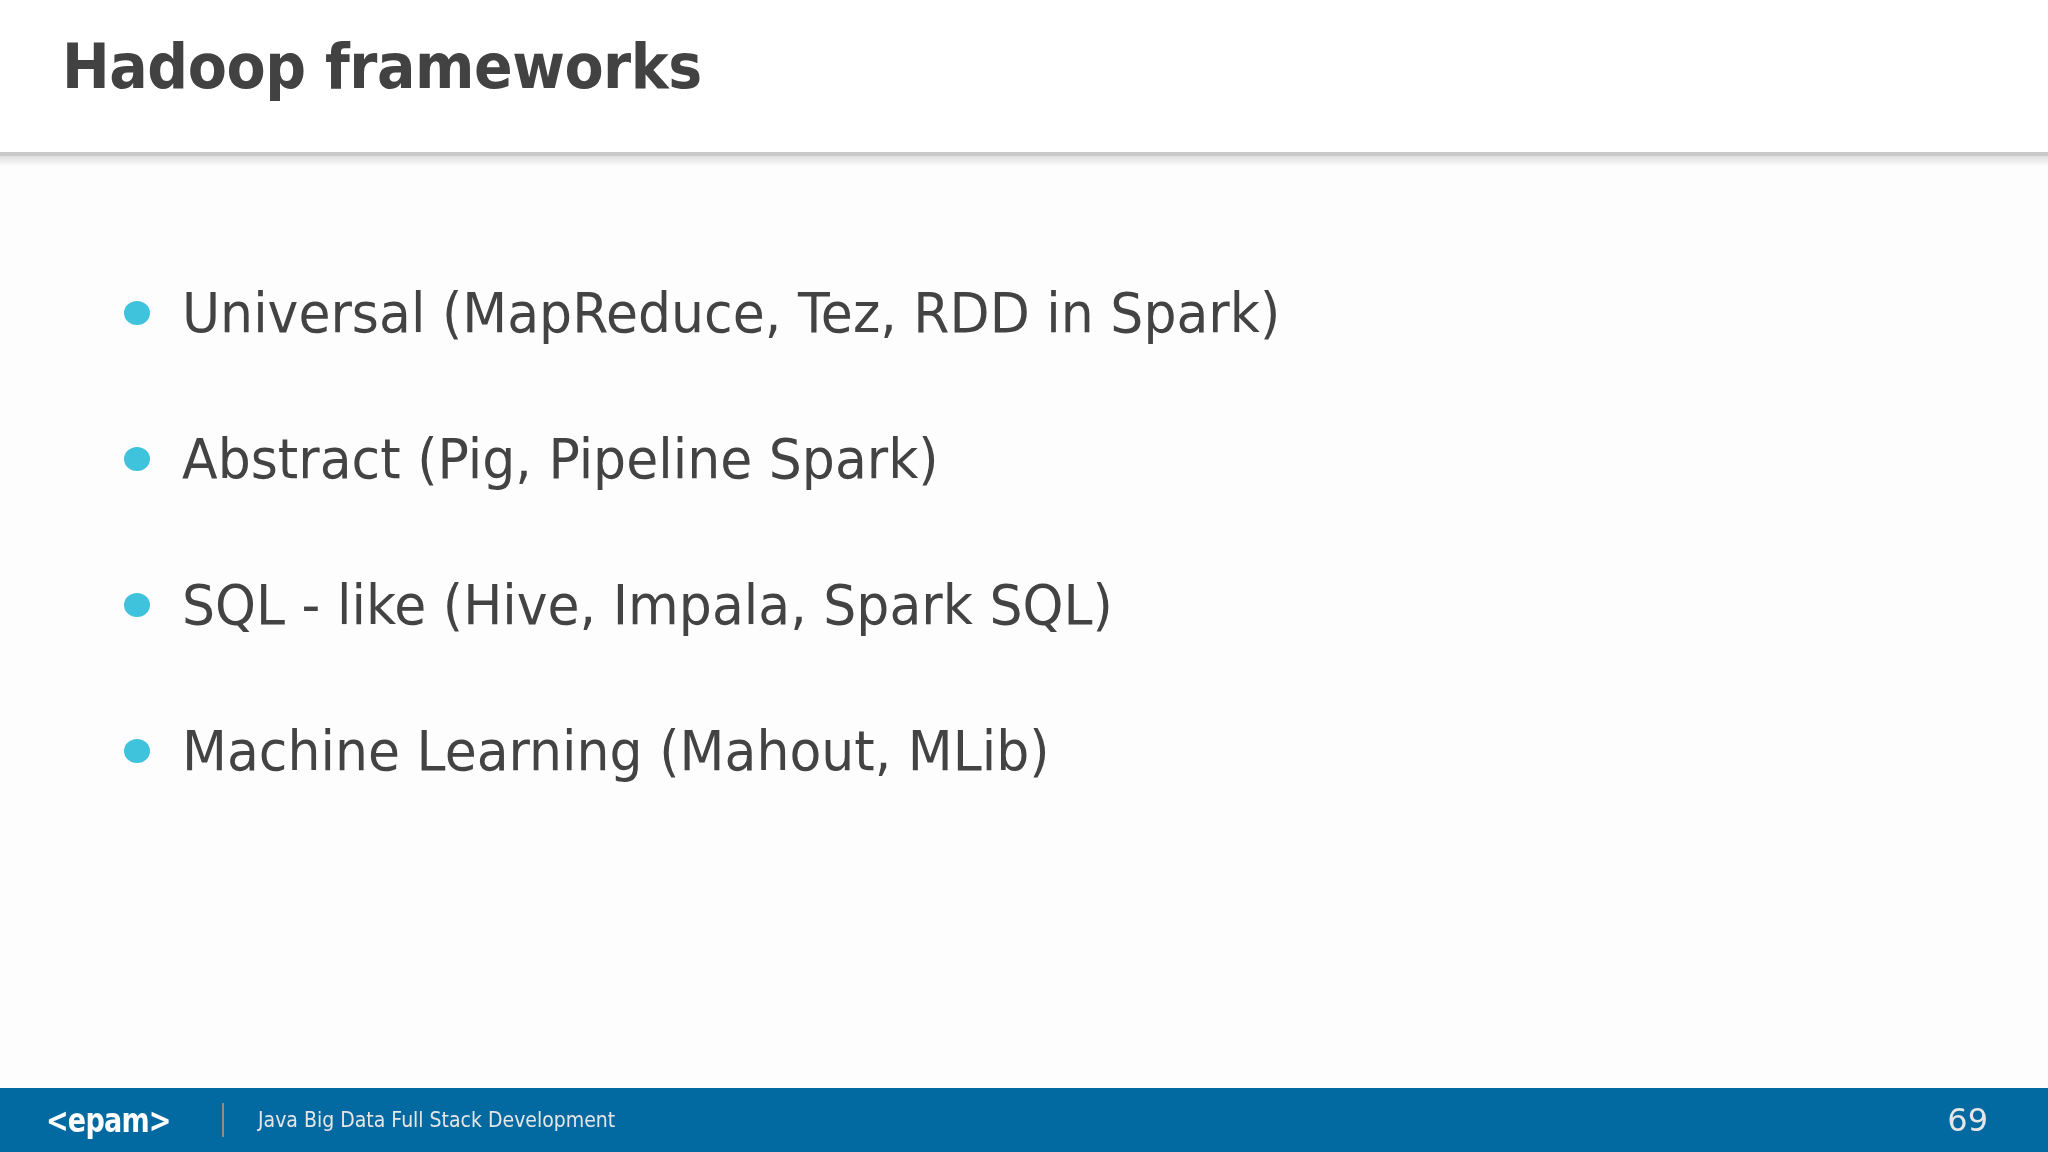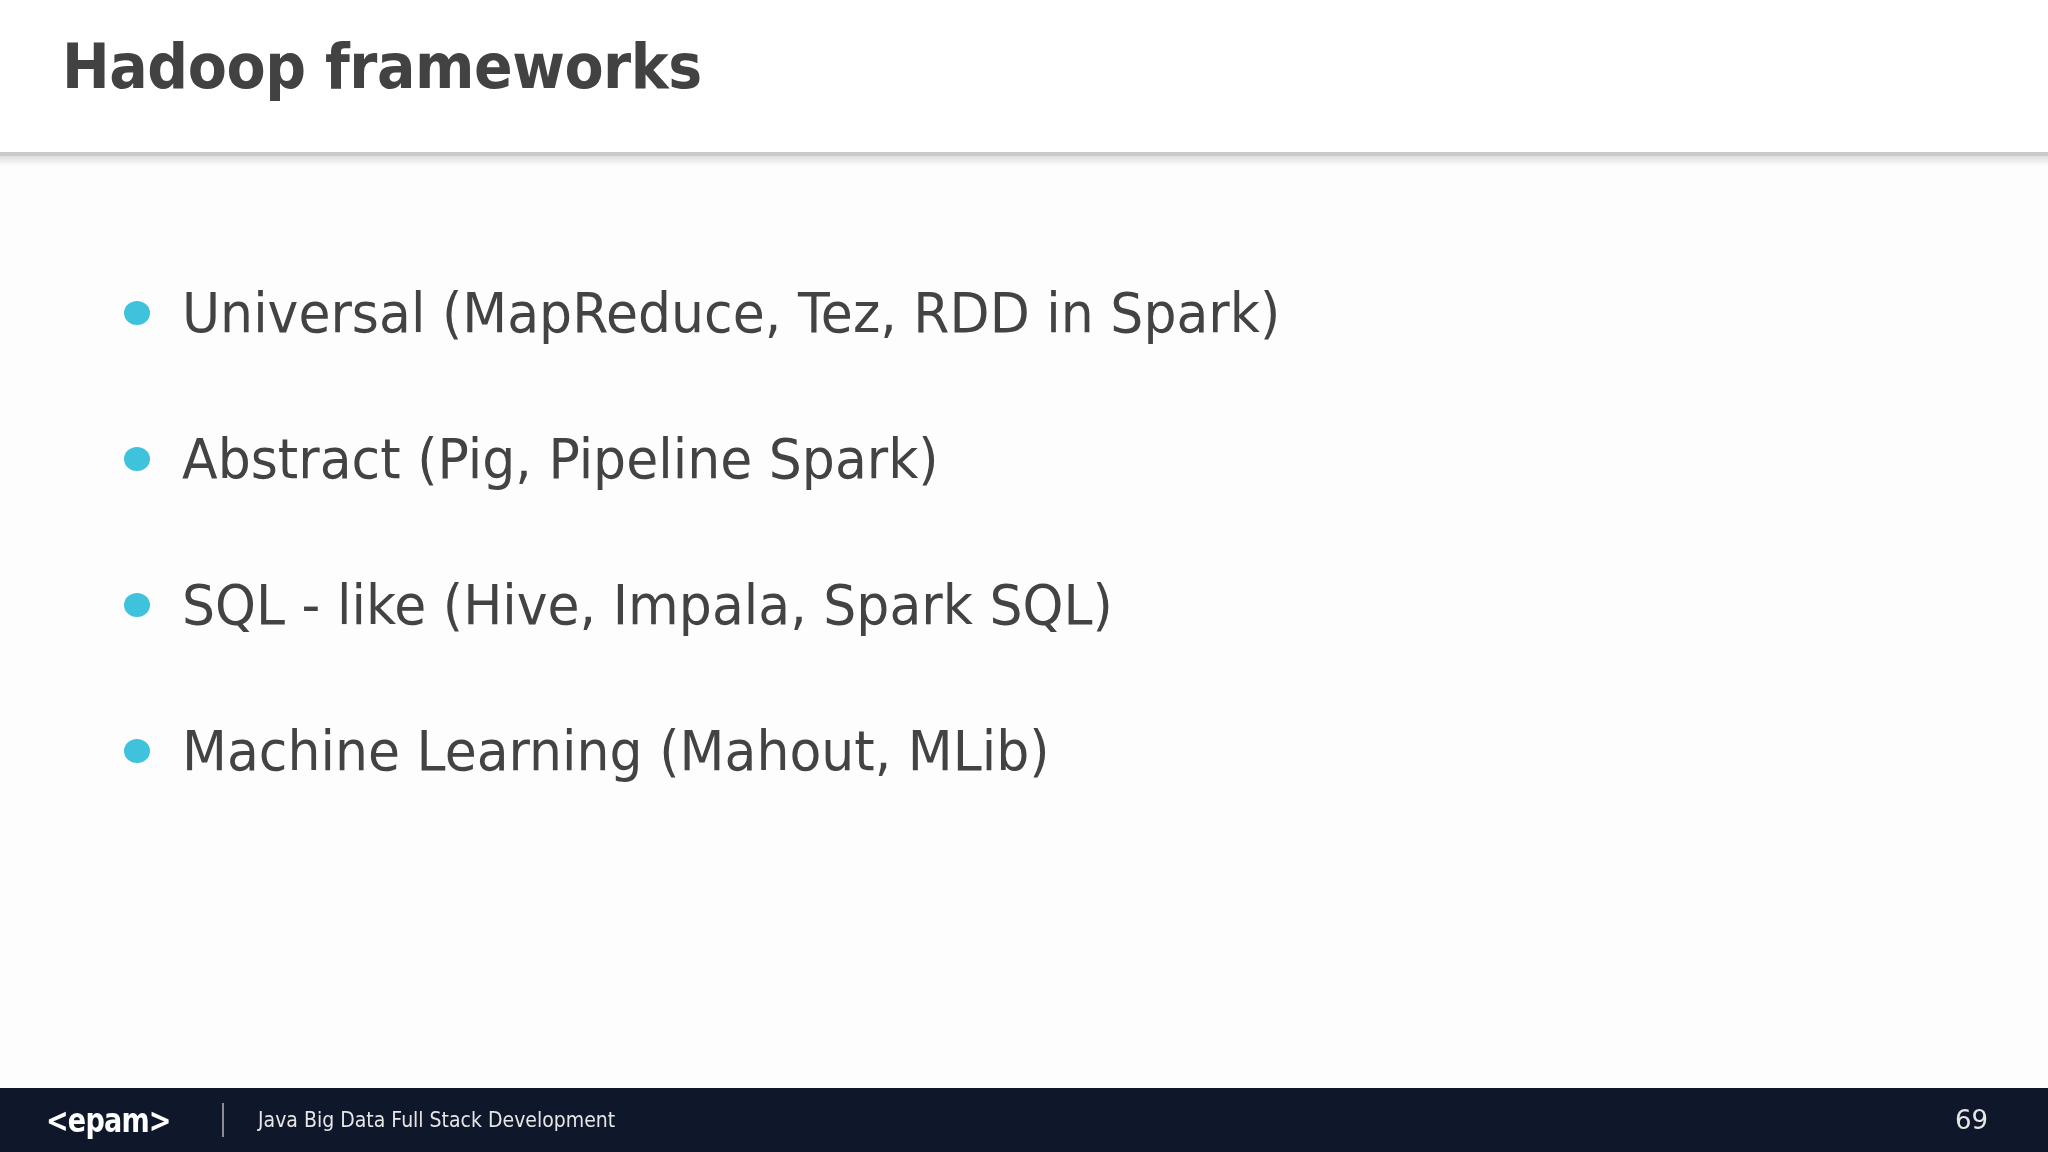--- a/index.html
+++ b/index.html
@@ -116,21 +116,21 @@
     transform-origin: left center;
   }
 
   
   .footer {
     position: absolute;
     left: 0;
     top: 1088px;
     width: 2048px;
     height: 64px;
-    background: #0f172a;
+    background: #0369a1;
     display: flex;
     align-items: center;
   }
 
   .footer-logo {
     margin-left: 46px;
     font-family: "DejaVu Sans", sans-serif;
     font-weight: 700;
     font-size: 33px;
     line-height: 33px;
@@ -161,21 +161,21 @@
   }
 
   .footer-spacer {
     flex: 1 1 auto;
   }
 
   .footer-page-number {
     margin-right: 60px;
     font-family: "DejaVu Sans", sans-serif;
     font-weight: 400;
-    font-size: 26px;
+    font-size: 32px;
     line-height: 28px;
     color: #e6e6e6;
   }
 </style>
 </head>
 <body>
 
 <div class="slide">
 
   <div class="title-band">

